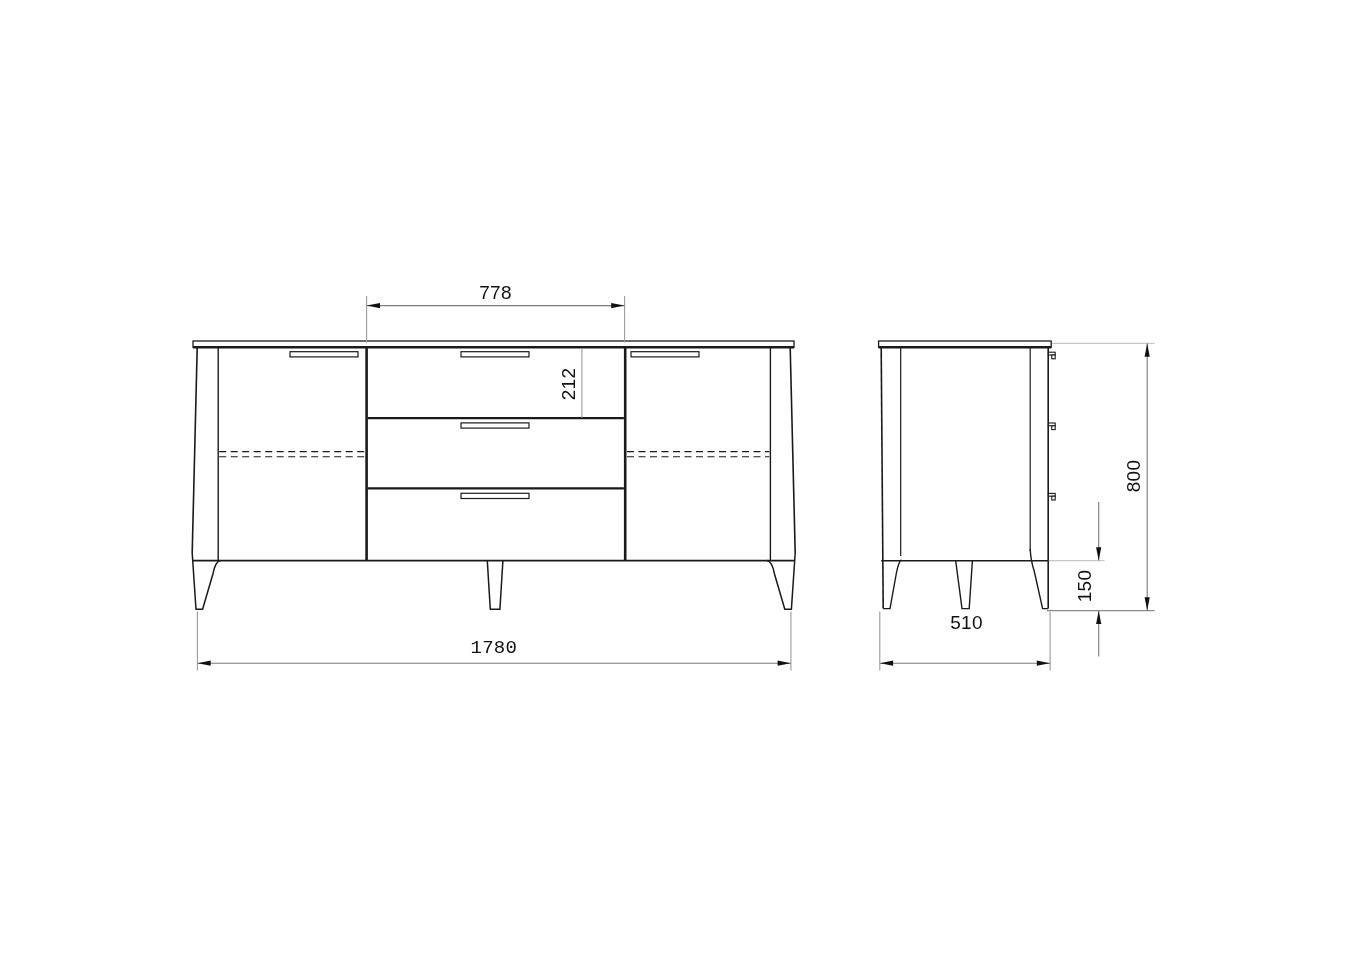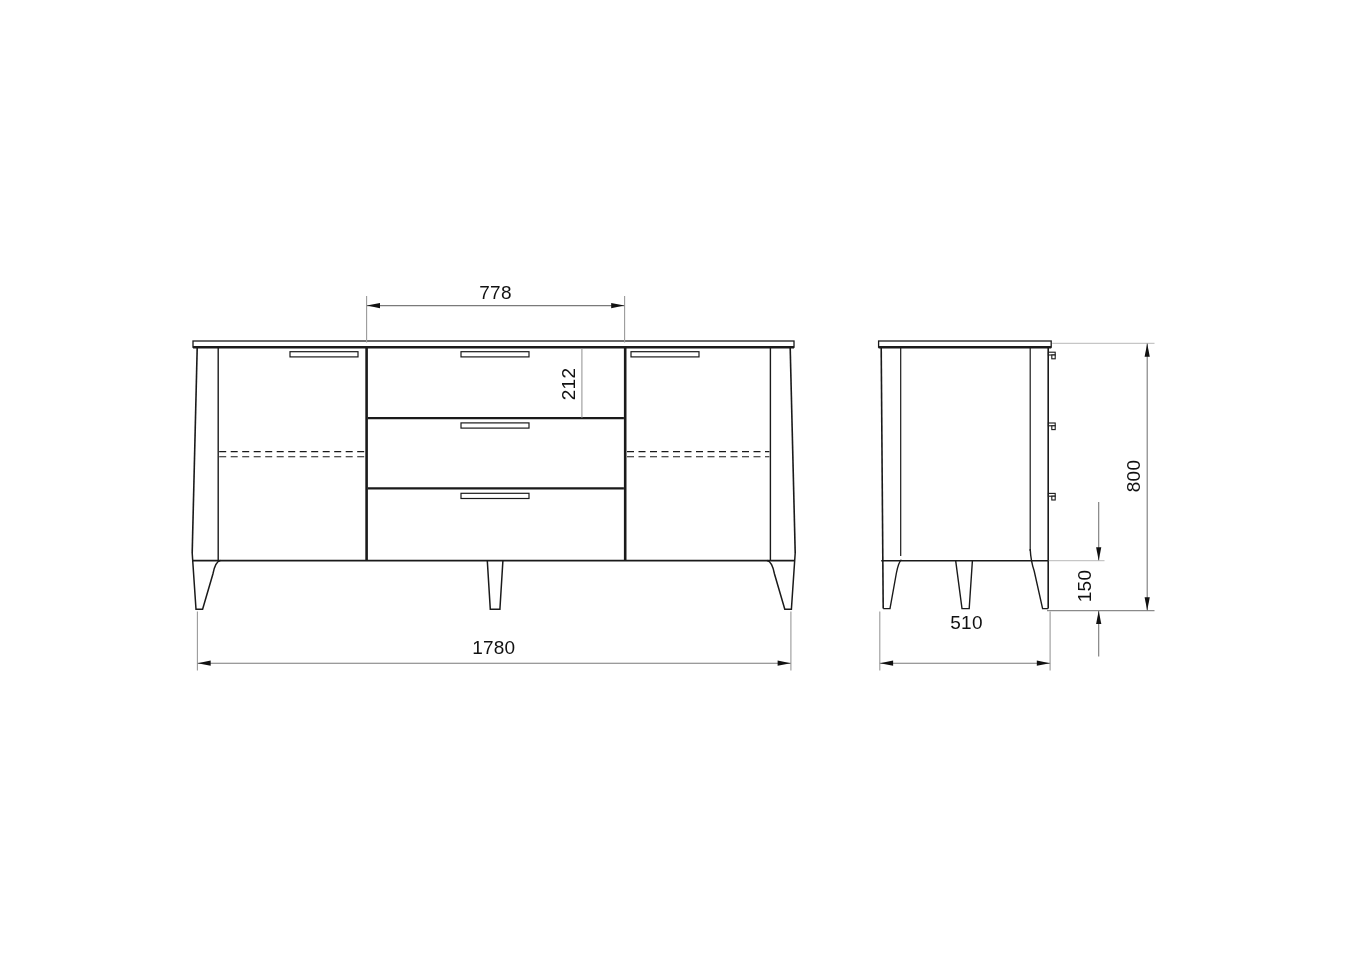--- a/index.html
+++ b/index.html
@@ -160,21 +160,21 @@
       <line x1="1098.7" y1="611" x2="1098.7" y2="656.5" stroke="#7a7a7a" stroke-width="1.1"></line>
       <polygon points="1098.7,560.4 1096.1,547.3 1101.3,547.3" fill="#111111"></polygon>
       <polygon points="1098.7,610.8 1096.1,623.9 1101.3,623.9" fill="#111111"></polygon>
     </g>
   </svg>
 
   <div class="dim-label" style="left:495.5px; top:292.5px;">778</div>
 
   <div class="dim-label rot" style="left:569px; top:384px;">212</div>
 
-  <div class="dim-label" style="left:493.8px; top:648px;">1780</div>
+  <div class="dim-label" style="left:493.8px; top:648px;font-family:Liberation Mono, monospace;">1780</div>
 
   <div class="dim-label" style="left:966.5px; top:623px;">510</div>
 
   <div class="dim-label rot" style="left:1133.5px; top:476px;">800</div>
 
   <div class="dim-label rot" style="left:1085px; top:586px;">150</div>
 
 </div>
 
 </body></html>

